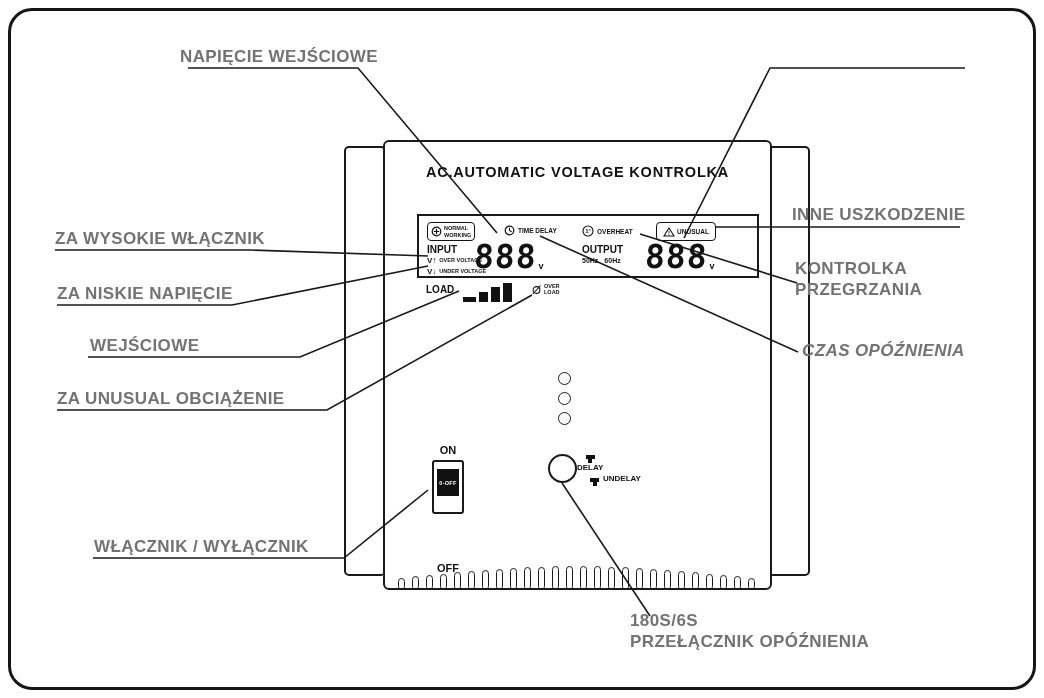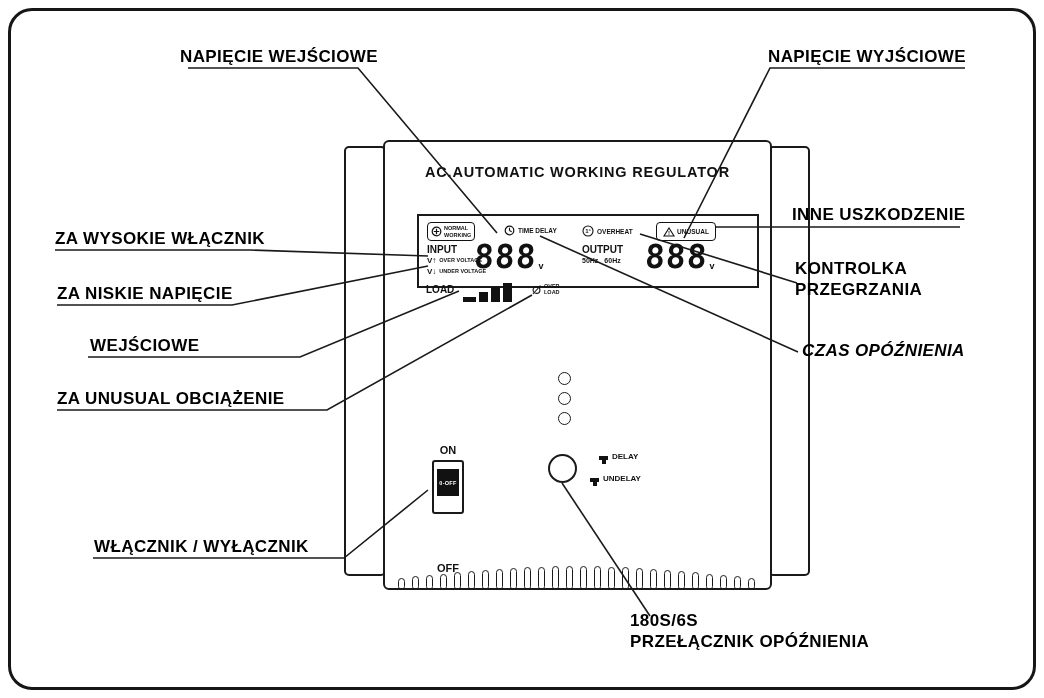--- a/index.html
+++ b/index.html
@@ -3,34 +3,34 @@
 <meta charset="utf-8">
 <style>
   html,body{margin:0;padding:0;background:#fff;}
   .canvas{position:relative;width:1044px;height:698px;background:#fff;overflow:hidden;
           font-family:"Liberation Sans",sans-serif;color:#111;}
   .frame{position:absolute;inset:8px;border:3px solid #161616;border-radius:24px;}
   .lines{position:absolute;inset:0;z-index:5;pointer-events:none;}
   .lines polyline{fill:none;stroke:#1a1a1a;stroke-width:1.6;}
 
   .callout{position:absolute;font-weight:bold;font-size:17px;letter-spacing:.4px;
-           white-space:nowrap;color:#000000;z-index:6;}
+           white-space:nowrap;color:#737373;z-index:6;}
   .callout.center{white-space:normal;text-align:left;line-height:1.25;}
 
   
   .flange{position:absolute;top:146px;height:430px;width:42px;border:2px solid #1a1a1a;
           border-radius:5px;background:#fff;z-index:1;box-sizing:border-box;}
   .flange-left{left:344px;}
   .flange-right{left:768px;}
   .device-body{position:absolute;left:383px;top:140px;width:389px;height:450px;
                border:2px solid #1a1a1a;border-radius:6px;background:#fff;z-index:2;box-sizing:border-box;}
   .device-title{position:absolute;top:22px;left:0;right:0;text-align:center;
                 font-size:14.5px;font-weight:bold;letter-spacing:.8px;}
 
-  .lcd{position:absolute;left:32px;top:72px;width:342px;height:74px;border:2px solid #1a1a1a;
+  .lcd{position:absolute;left:32px;top:72px;width:342px;height:64px;border:2px solid #1a1a1a;
        box-sizing:border-box;}
   .lcd *{box-sizing:border-box;}
   .badge{position:absolute;display:flex;align-items:center;gap:2px;padding:0 3px;height:19px;
          border:1.5px solid #111;border-radius:4px;}
   .t5{font-size:5.5px;font-weight:bold;line-height:1.15;}
   .t6{font-size:6.5px;font-weight:bold;}
   .t7{font-size:7px;font-weight:bold;}
   .t10{font-size:10px;font-weight:bold;}
   .row{position:absolute;display:flex;align-items:center;gap:3px;}
   .seg-wrap{position:absolute;display:flex;}
@@ -77,42 +77,41 @@
     <polyline points="57,305 232,305 428,266"></polyline>
     <polyline points="797,283 640,234"></polyline>
     <polyline points="88,357 300,357 459,291"></polyline>
     <polyline points="798,352 540,236"></polyline>
     <polyline points="57,410 327,410 532,295"></polyline>
     <polyline points="93,558 344,558 428,490"></polyline>
     <polyline points="562,483 650,616"></polyline>
   </svg>
 
   <div class="callout" style="left:180px;top:47px;">NAPIĘCIE WEJŚCIOWE</div>
-  <div class="callout" style="left:768px;top:47px;">NAPIĘCIE WYJŚCIOWE</div>
   <div class="callout" style="left:792px;top:205px;">INNE USZKODZENIE</div>
   <div class="callout" style="left:55px;top:229px;">ZA WYSOKIE WŁĄCZNIK</div>
   <div class="callout" style="left:57px;top:284px;">ZA NISKIE NAPIĘCIE</div>
   <div class="callout center" style="left:795px;top:258px;width:205px;">
     <div>KONTROLKA</div>
     <div>PRZEGRZANIA</div>
   </div>
   <div class="callout" style="left:90px;top:336px;">WEJŚCIOWE</div>
   <div class="callout" style="left:802px;top:341px;font-style:italic;">CZAS OPÓŹNIENIA</div>
   <div class="callout" style="left:57px;top:389px;">ZA UNUSUAL OBCIĄŻENIE</div>
   <div class="callout" style="left:94px;top:537px;">WŁĄCZNIK / WYŁĄCZNIK</div>
   <div class="callout center" style="left:630px;top:610px;width:340px;">
     <div>180S/6S</div>
     <div>PRZEŁĄCZNIK OPÓŹNIENIA</div>
   </div>
 
   <div class="flange flange-left"></div>
   <div class="flange flange-right"></div>
 
   <div class="device-body">
-    <div class="device-title">AC.AUTOMATIC WORKING REGULATOR</div>
+    <div class="device-title">AC.AUTOMATIC VOLTAGE KONTROLKA</div>
 
     <div class="lcd">
 
       <div class="badge" style="left:8px;top:6px;">
         <svg width="11" height="11">
           <circle cx="5.5" cy="5.5" r="4.3" fill="none" stroke="#111" stroke-width="1.2"></circle>
           <path d="M5.5 2.8v5.4M2.8 5.5h5.4" stroke="#111" stroke-width="1.2"></path>
         </svg>
         <div>
           <div class="t5">NORMAL</div>
@@ -195,21 +194,21 @@
 
     <div class="sw-label" style="left:45px;top:302px;">ON</div>
     <div class="switch">
       <div class="rocker">
         <span>0-OFF</span>
       </div>
     </div>
     <div class="sw-label" style="left:45px;top:380px;margin-top:40px;">OFF</div>
 
     <div class="push-btn"></div>
-    <div class="btn-row" style="left:214px;top:310px;">
+    <div class="btn-row" style="left:192px;top:310px;flex-direction:column;">
       <span class="btn-icon"></span>
       <span>DELAY</span>
     </div>
     <div class="btn-row" style="left:205px;top:332px;">
       <span class="btn-icon"></span>
       <span>UNDELAY</span>
     </div>
 
     <div class="vents">
         <div class="vent-slot" style="height: 12px;"></div>

